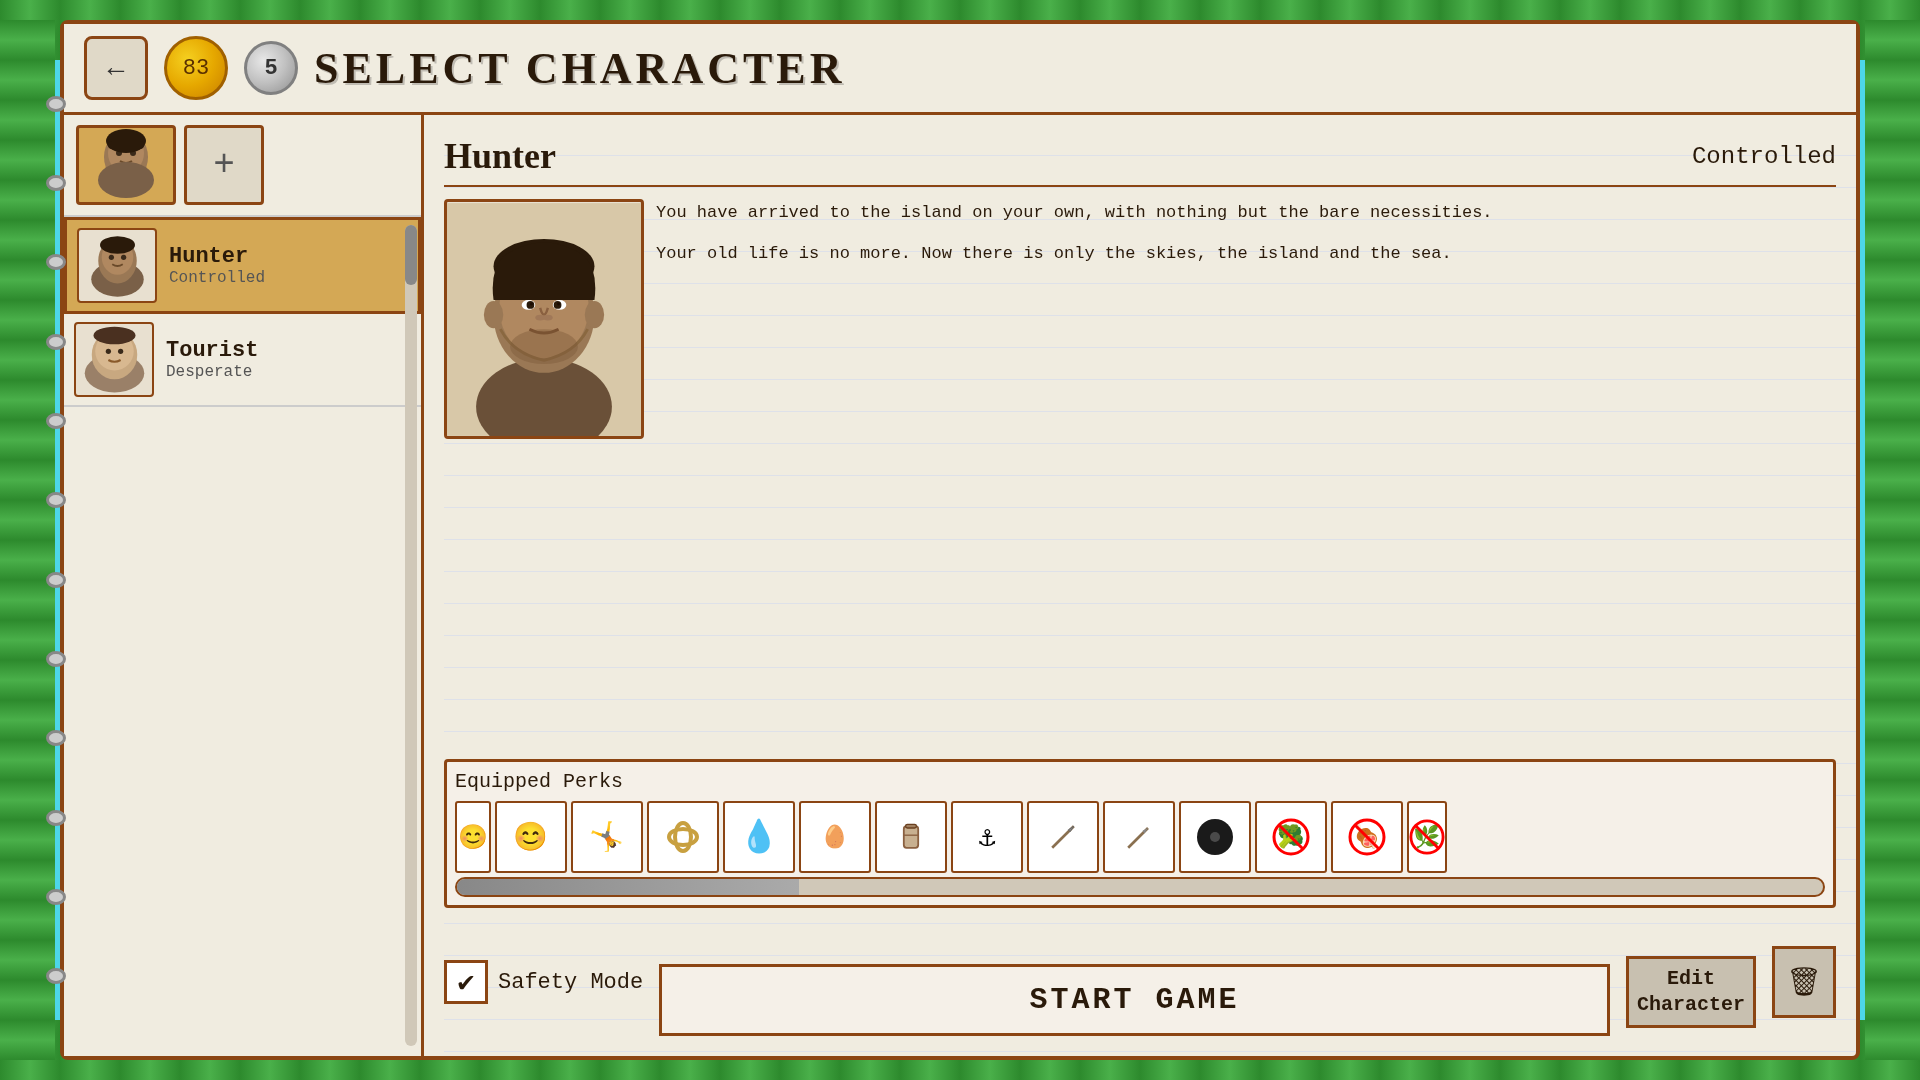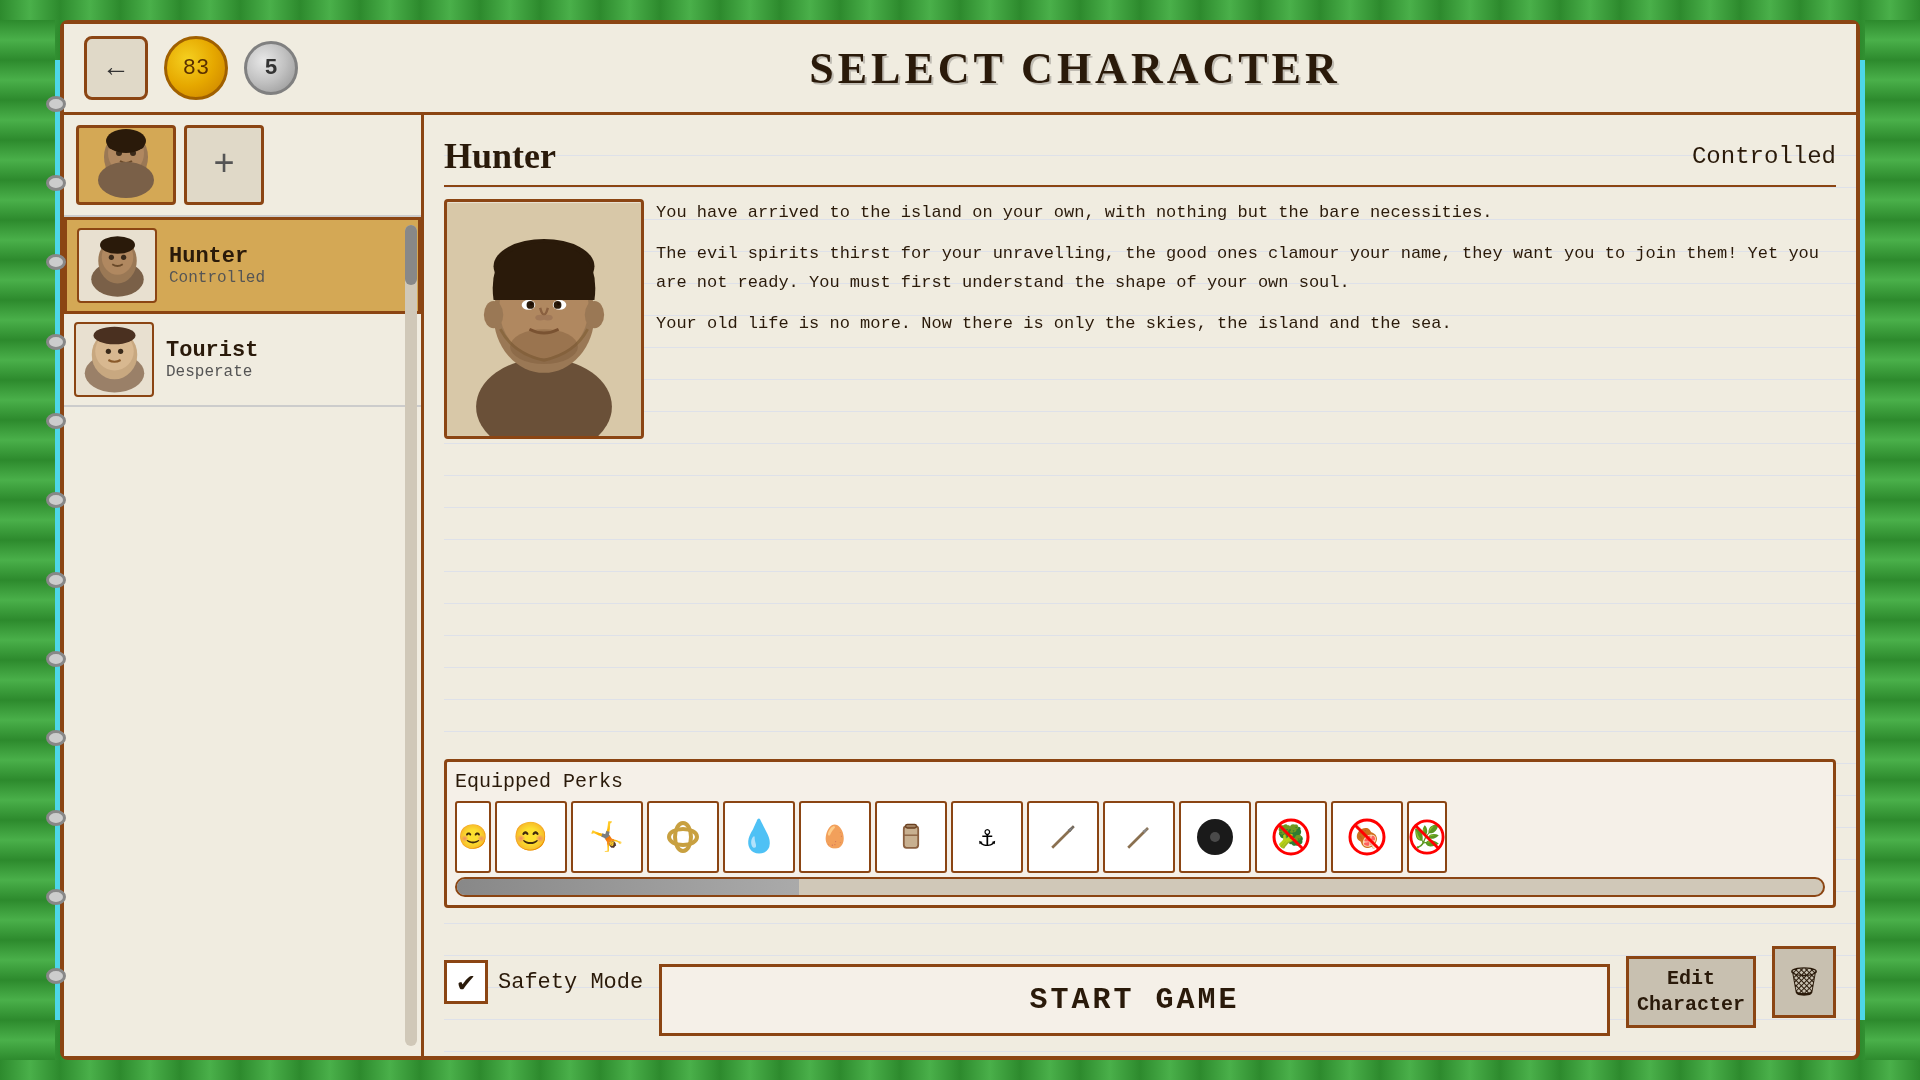--- a/index.html
+++ b/index.html
@@ -105,21 +105,21 @@
       display: flex;
       align-items: center;
       justify-content: center;
       font-size: 22px;
       font-weight: bold;
       color: #333;
     }
 
     .header-title {
       flex: 1;
-      text-align: center;
+      text-align: left;
       font-size: 44px;
       font-weight: bold;
       letter-spacing: 4px;
       color: #2a1a0a;
       text-shadow: 2px 2px 0px rgba(0,0,0,0.2);
       font-family: 'Georgia', serif;
     }
 
     
     .content {
@@ -604,21 +604,20 @@
 
             <ellipse cx="100" cy="65" rx="52" ry="28" fill="#2a1a0a"></ellipse>
             <path d="M48 100 Q44 70 58 55 Q75 42 100 40 Q125 42 142 55 Q156 70 152 100" fill="#2a1a0a"></path>
 
             <ellipse cx="48" cy="115" rx="10" ry="14" fill="#9a7855"></ellipse>
             <ellipse cx="152" cy="115" rx="10" ry="14" fill="#9a7855"></ellipse>
           </svg>
         </div>
         <div class="char-description">
           <p>You have arrived to the island on your own, with nothing but the bare necessities.</p>
-          <p>The evil spirits thirst for your unravelling, the good ones clamour your name, they want you to join them! Yet you are not ready. You must first understand the shape of your own soul.</p>
           <p>Your old life is no more. Now there is only the skies, the island and the sea.</p>
         </div>
       </div>
 
       <div class="perks-section">
         <div class="perks-label">Equipped Perks</div>
         <div class="perks-row">
 
           <div class="perk-item" style="font-size:24px; overflow:hidden; width:36px;">😊</div>
           <div class="perk-item">😊</div>

